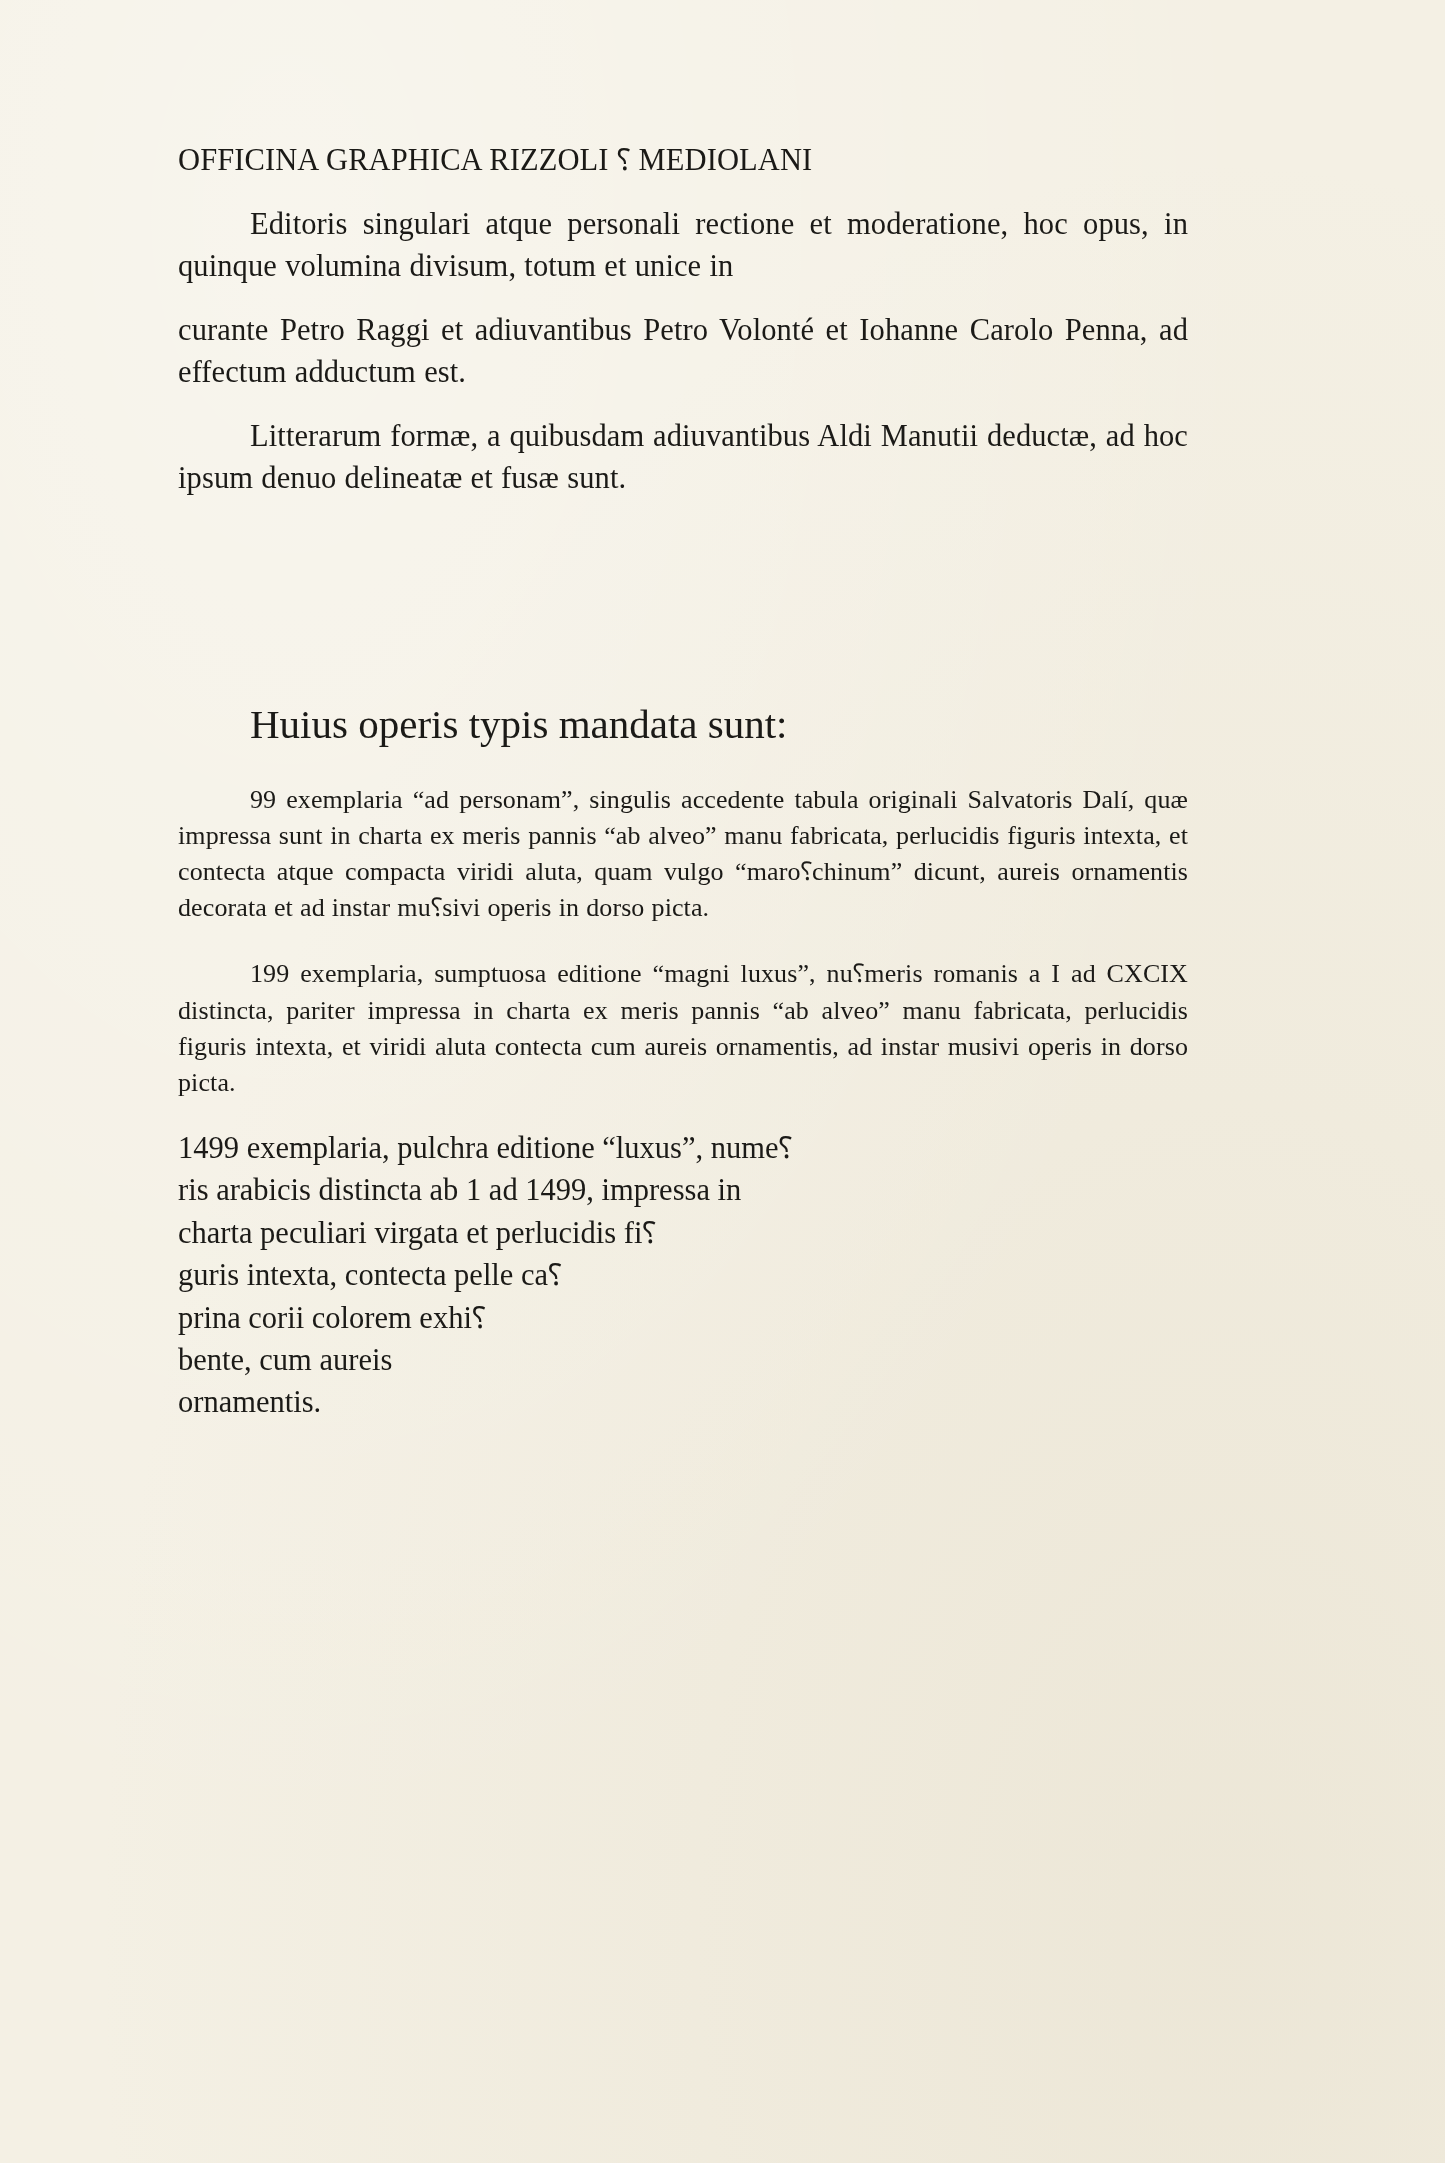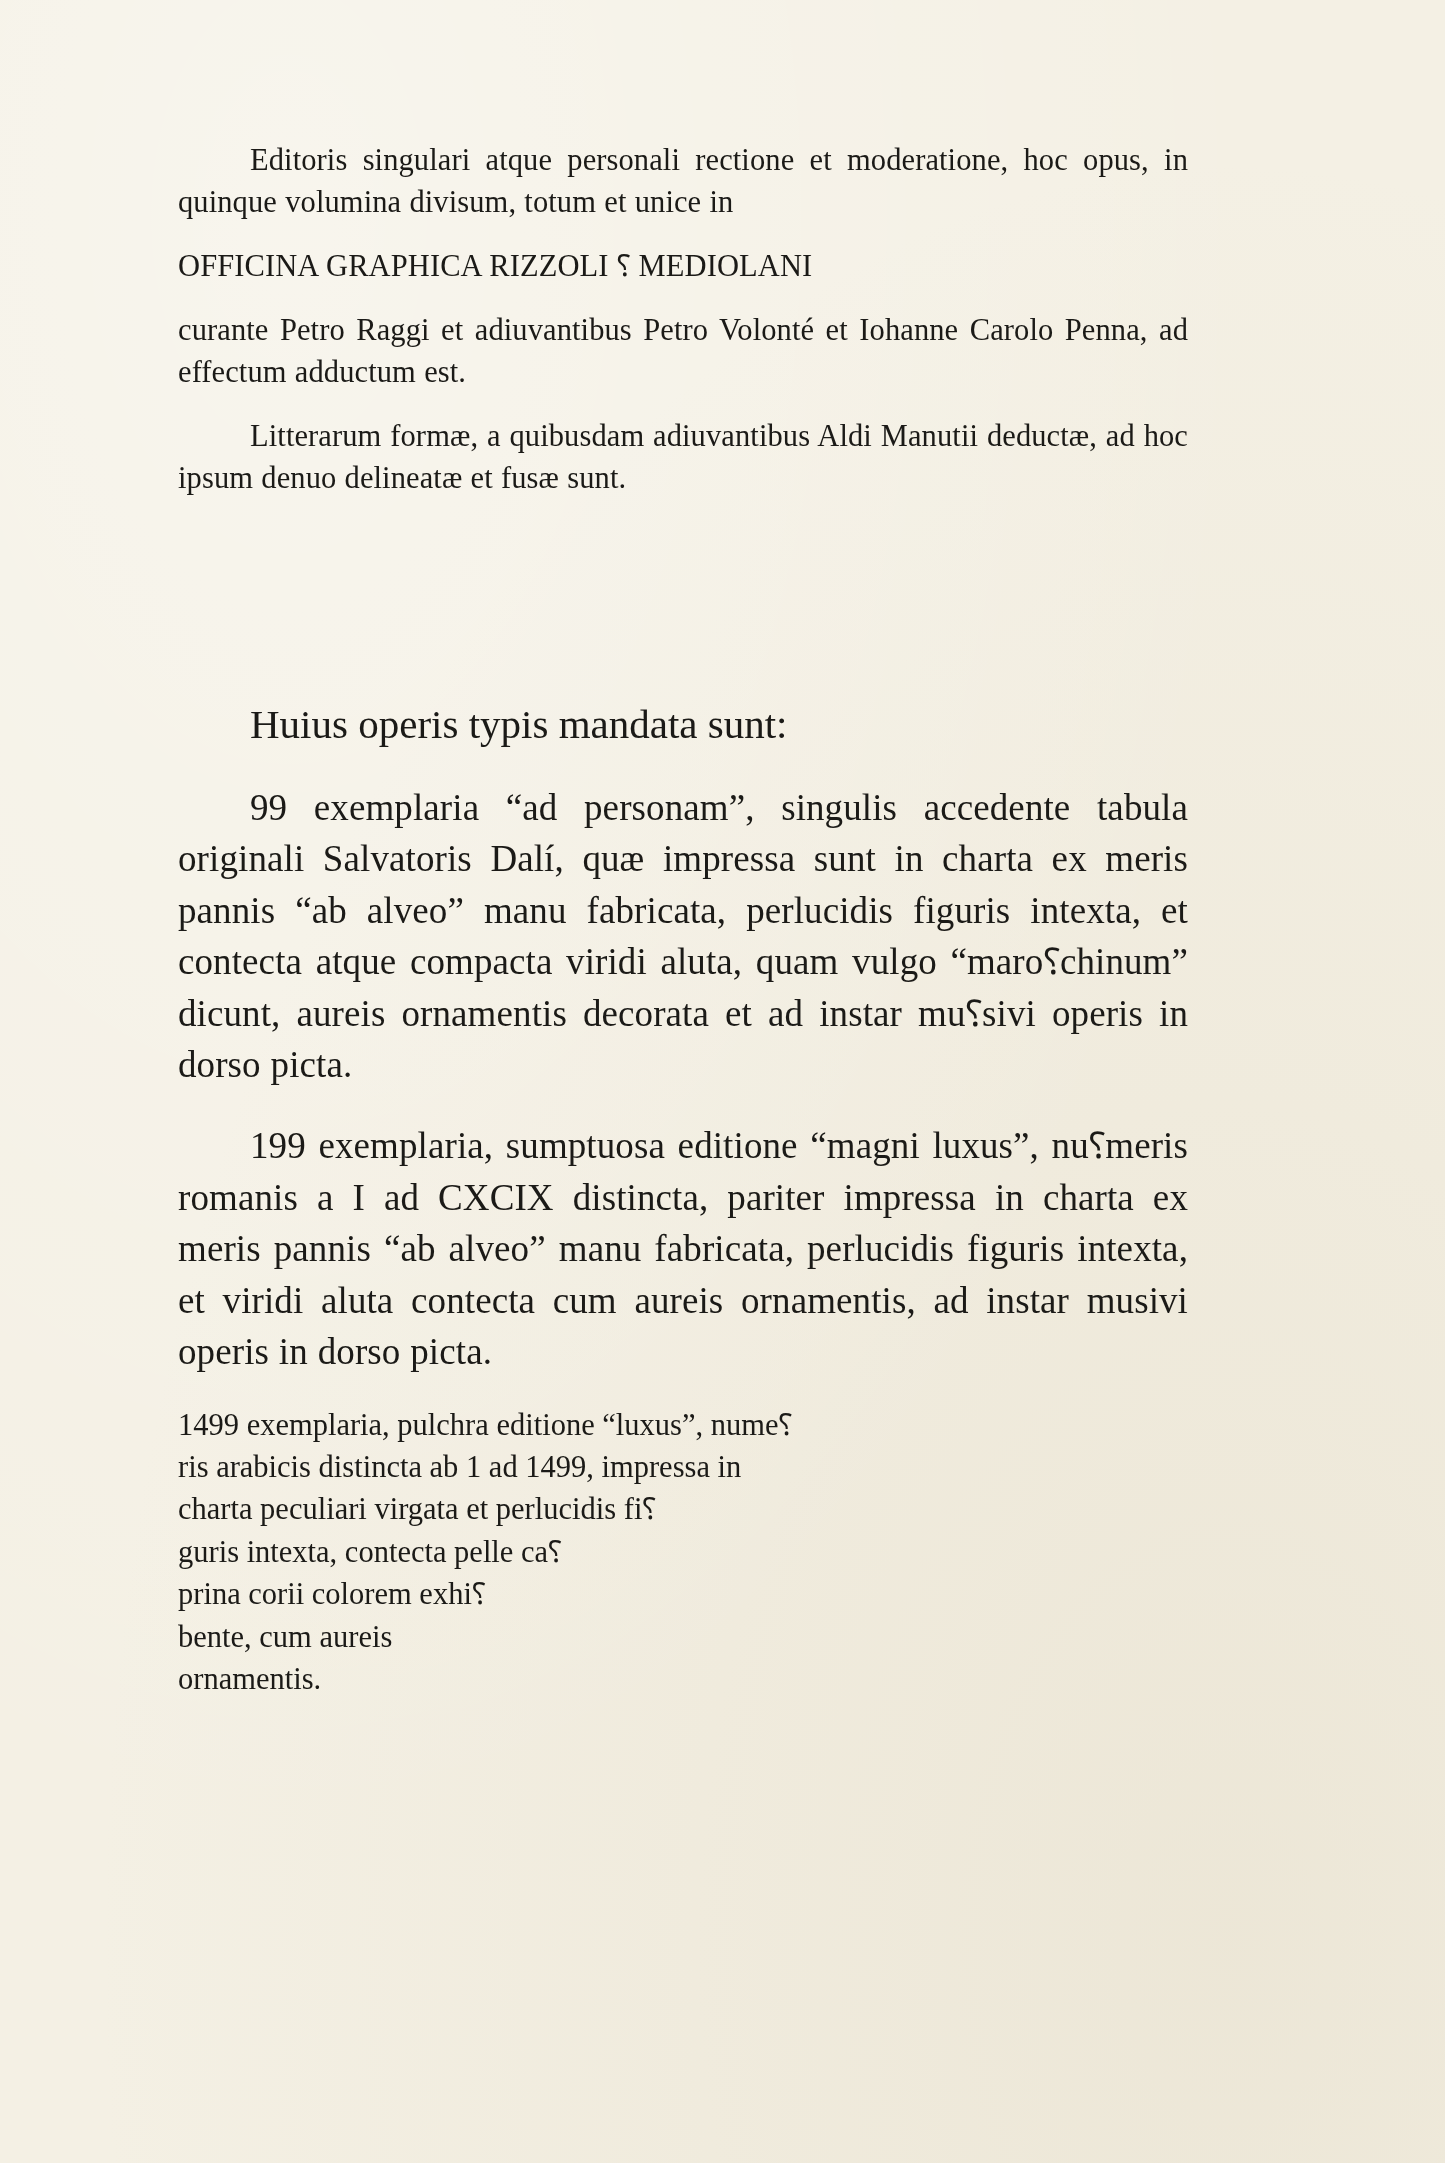--- a/index.html
+++ b/index.html
@@ -52,21 +52,21 @@
   .section-gap {
     height: 196px;
   }
   .heading {
     margin: 0 0 26px 0;
     font-size: 41px;
     line-height: 1.375;
     text-indent: 72px;
   }
   .second-block p.para {
-    font-size: 37px;
+    font-size: 26px;
     line-height: 1.39;
     margin-top: 30px;
   }
   .para + .para {
     margin-top: 22px;
   }
   
   .funnel {
     margin-top: 26px;
     text-align: left;
@@ -84,22 +84,22 @@
   .f6 { }
   .f7 { }
 </style>
 </head>
 <body>
 
 <div class="page">
   <div class="colophon">
 
     <div class="block">
+      <p class="para noindent caps-line">OFFICINA GRAPHICA RIZZOLI ⸮ MEDIOLANI</p>
       <p class="para">Editoris singulari atque personali rectione et moderatione, hoc opus, in quinque volumina divisum, totum et unice in</p>
-      <p class="para noindent caps-line">OFFICINA GRAPHICA RIZZOLI ⸮ MEDIOLANI</p>
       <p class="para noindent">curante Petro Raggi et adiuvantibus Petro Volonté et Iohanne Carolo Penna, ad effectum adductum est.</p>
       <p class="para">Litterarum formæ, a quibusdam adiuvantibus Aldi Manutii deductæ, ad hoc ipsum denuo delineatæ et fusæ sunt.</p>
     </div>
 
     <div class="section-gap"></div>
 
     <div class="block second-block">
       <p class="heading">Huius operis typis mandata sunt:</p>
       <p class="para">99 exemplaria “ad personam”, singulis accedente tabula originali Salvatoris Dalí, quæ impressa sunt in charta ex meris pannis “ab alveo” manu fabricata, perlucidis figuris intexta, et contecta atque compacta viridi aluta, quam vulgo “maro⸮chinum” dicunt, aureis ornamentis decorata et ad instar mu⸮sivi operis in dorso picta.</p>
       <p class="para">199 exemplaria, sumptuosa editione “magni luxus”, nu⸮meris romanis a I ad CXCIX distincta, pariter impressa in charta ex meris pannis “ab alveo” manu fabricata, perlucidis figuris intexta, et viridi aluta contecta cum aureis ornamentis, ad instar musivi operis in dorso picta.</p>

